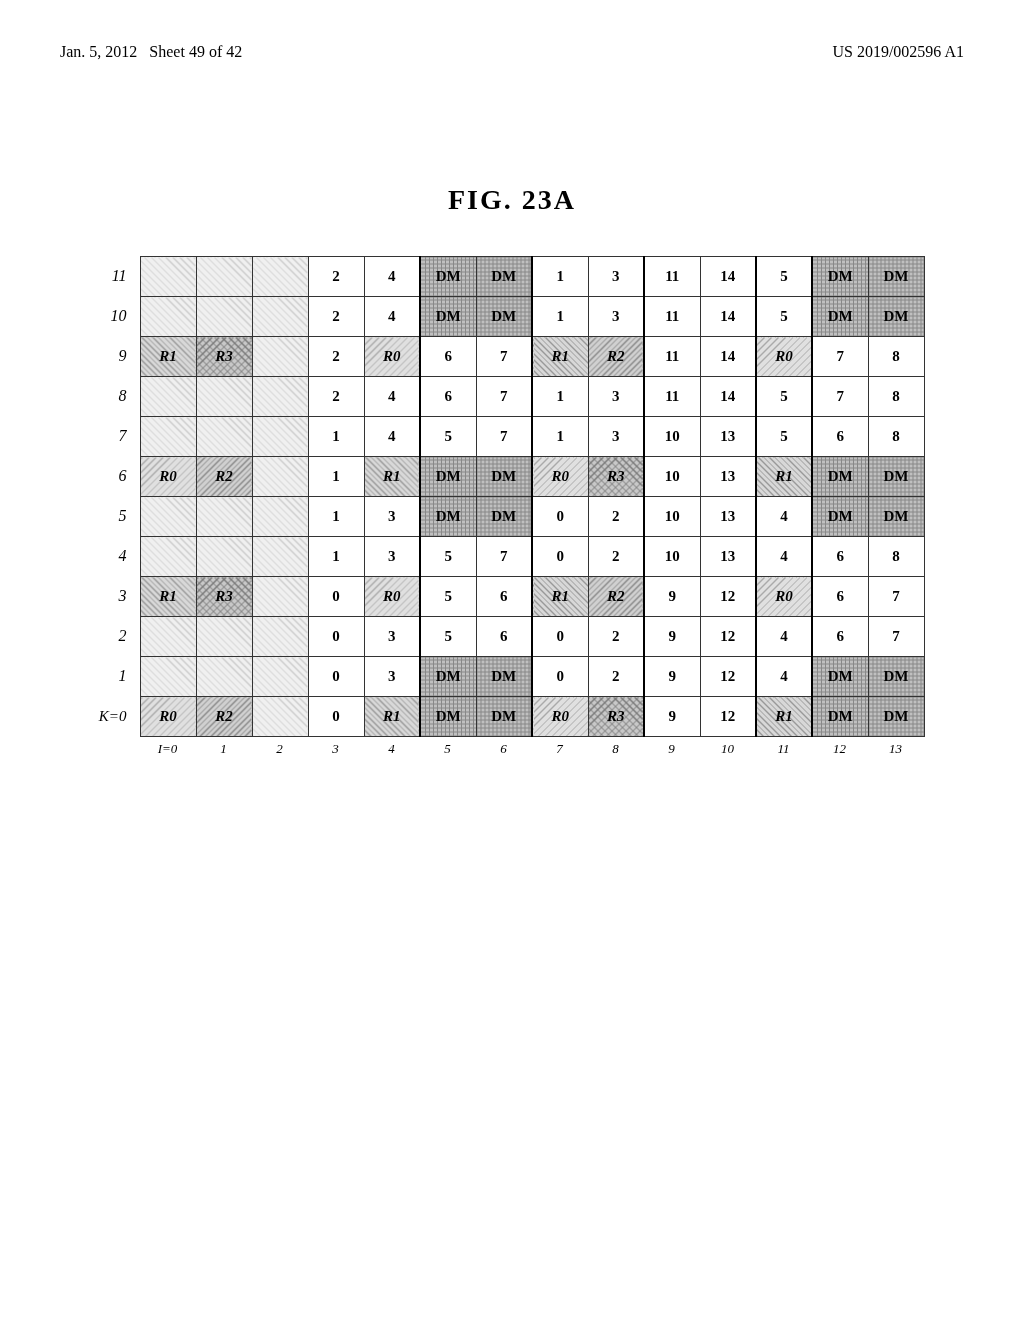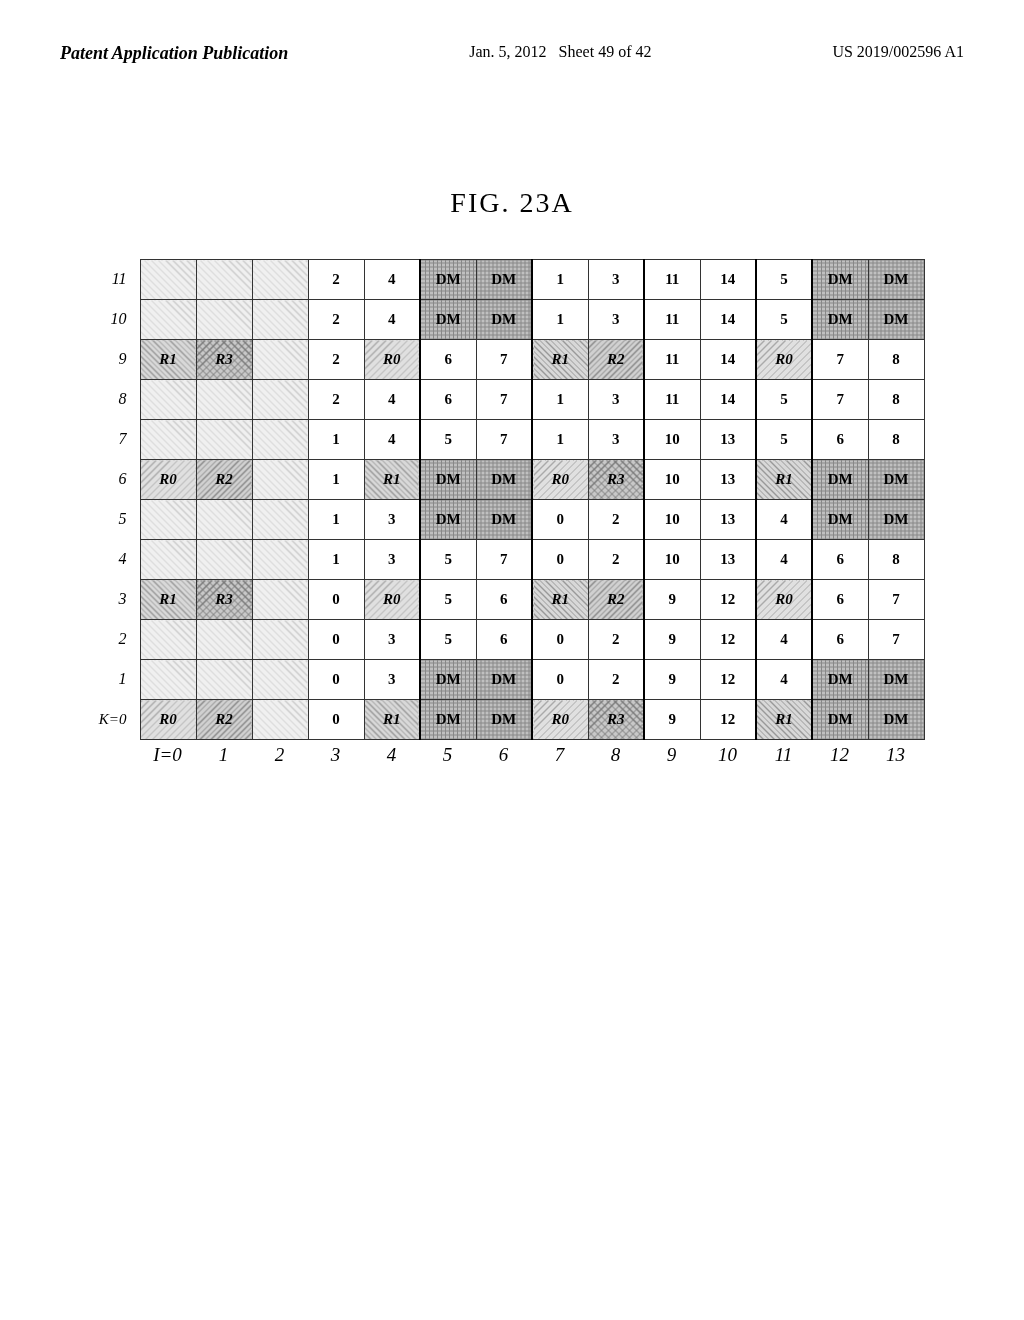--- a/index.html
+++ b/index.html
@@ -34,21 +34,21 @@
 
     .header-right {
       font-size: 16px;
       text-align: right;
       line-height: 1.5;
     }
 
     .fig-title {
       text-align: center;
       font-size: 28px;
-      font-weight: normal;
+      font-weight: bold;
       margin-top: 120px;
       margin-bottom: 40px;
       letter-spacing: 2px;
     }
 
     .grid-container {
       display: flex;
       justify-content: center;
       margin-top: 20px;
       margin-left: 40px;
@@ -94,21 +94,21 @@
 
     .col-labels {
       display: flex;
       margin-top: 4px;
     }
 
     .col-label {
       width: 56px;
       text-align: center;
       font-style: italic;
-      font-size: 19px;
+      font-size: 13px;
     }
 
     .cell-hatched-light {
       background-image: repeating-linear-gradient(
         45deg,
         #ccc,
         #ccc 1px,
         transparent 1px,
         transparent 5px
       );
@@ -180,23 +180,20 @@
     
     .k0-label {
       font-style: italic;
       font-size: 15px;
     }
   </style>
 </head>
 <body>
 
 <div class="header">
-  <div class="header-left">
-    <span>Patent Application Publication</span>
-  </div>
   <div class="header-center">
     <span>Jan. 5, 2012</span>&nbsp;&nbsp;
     <span>Sheet 49 of 42</span>
   </div>
   <div class="header-right">
     <span>US 2019/002596 A1</span>
   </div>
 </div>
 
 <div class="fig-title">

